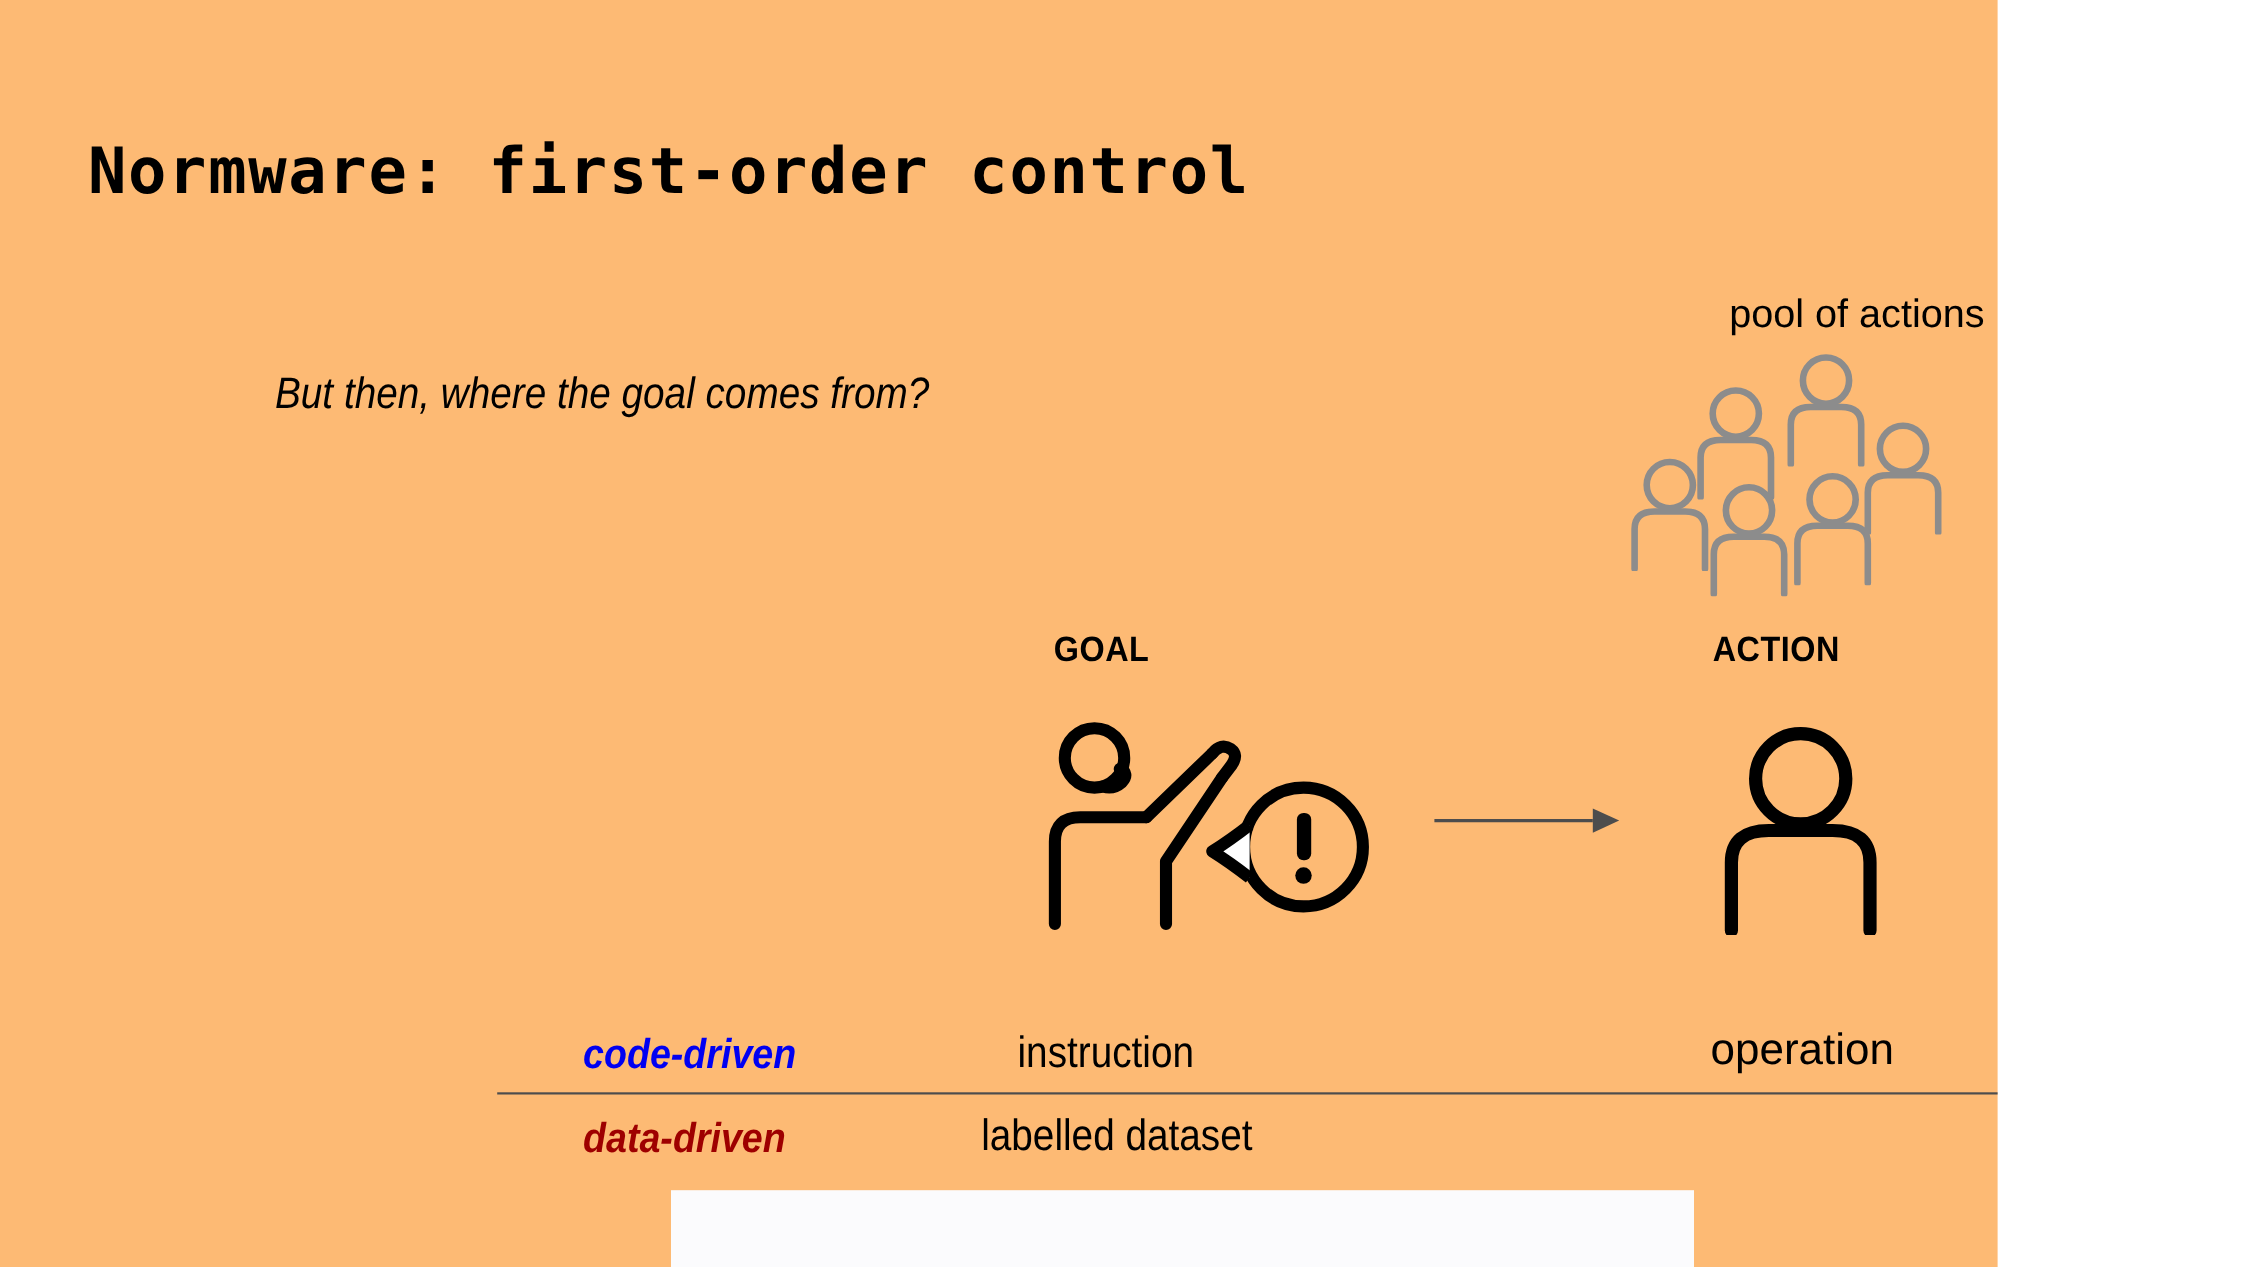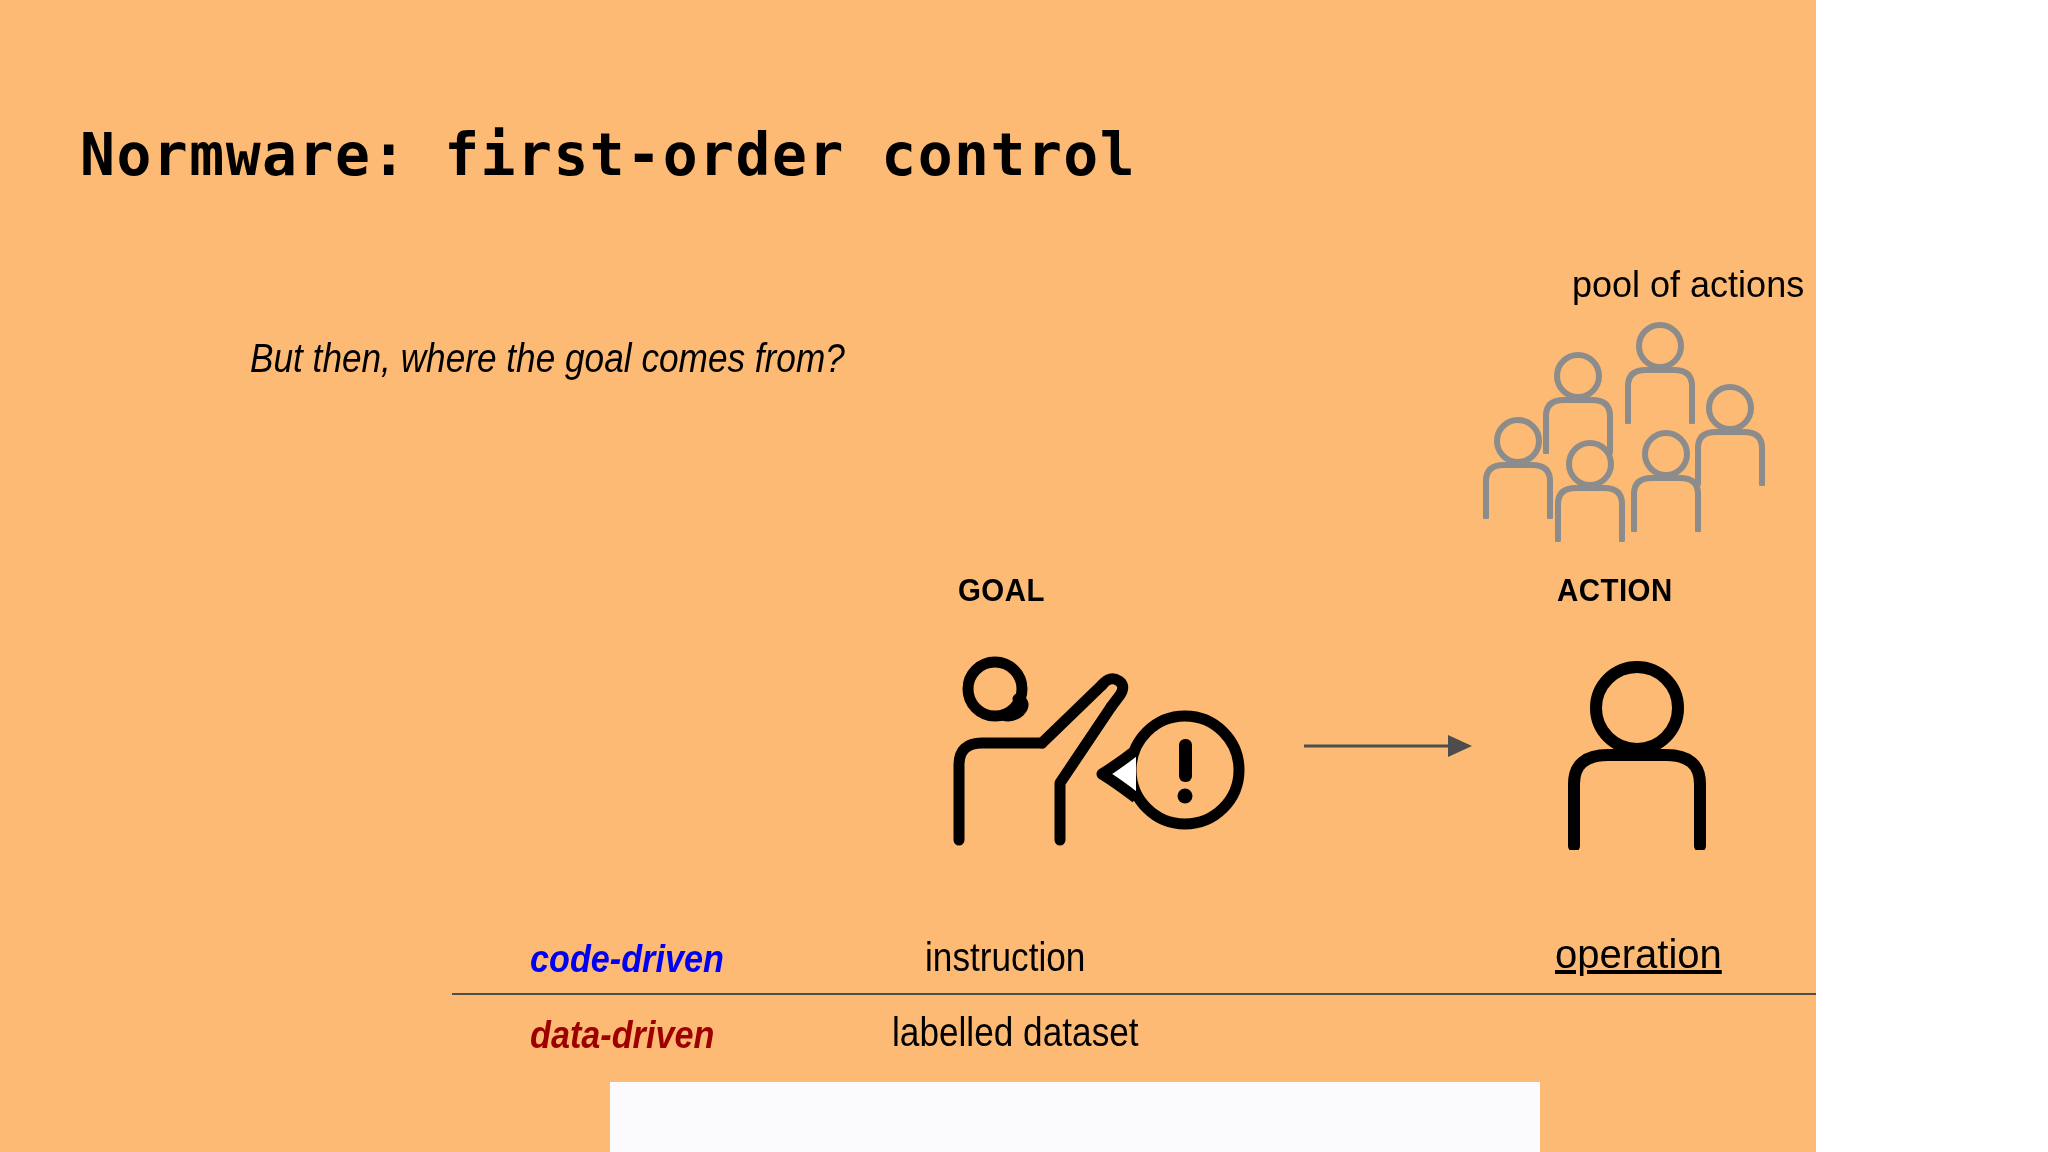--- a/index.html
+++ b/index.html
@@ -120,21 +120,20 @@
     transform: scaleX(0.9);
     transform-origin: left top;
   }
   .cell-mid {
     font-size: 40px;
     transform: scaleX(0.88);
     transform-origin: left top;
   }
   .cell-right {
     font-size: 40px;
-    text-decoration: underline;
   }
 
   #cell-code-driven  { left: 530px;  top: 938px; }
   #cell-instruction  { left: 925px;  top: 935px; }
   #cell-operation    { left: 1555px; top: 932px; }
 
   #cell-data-driven  { left: 530px;  top: 1014px; }
   #cell-labelled     { left: 892px;  top: 1010px; }
   #cell-mlbox        { left: 1510px; top: 1008px; }
 

